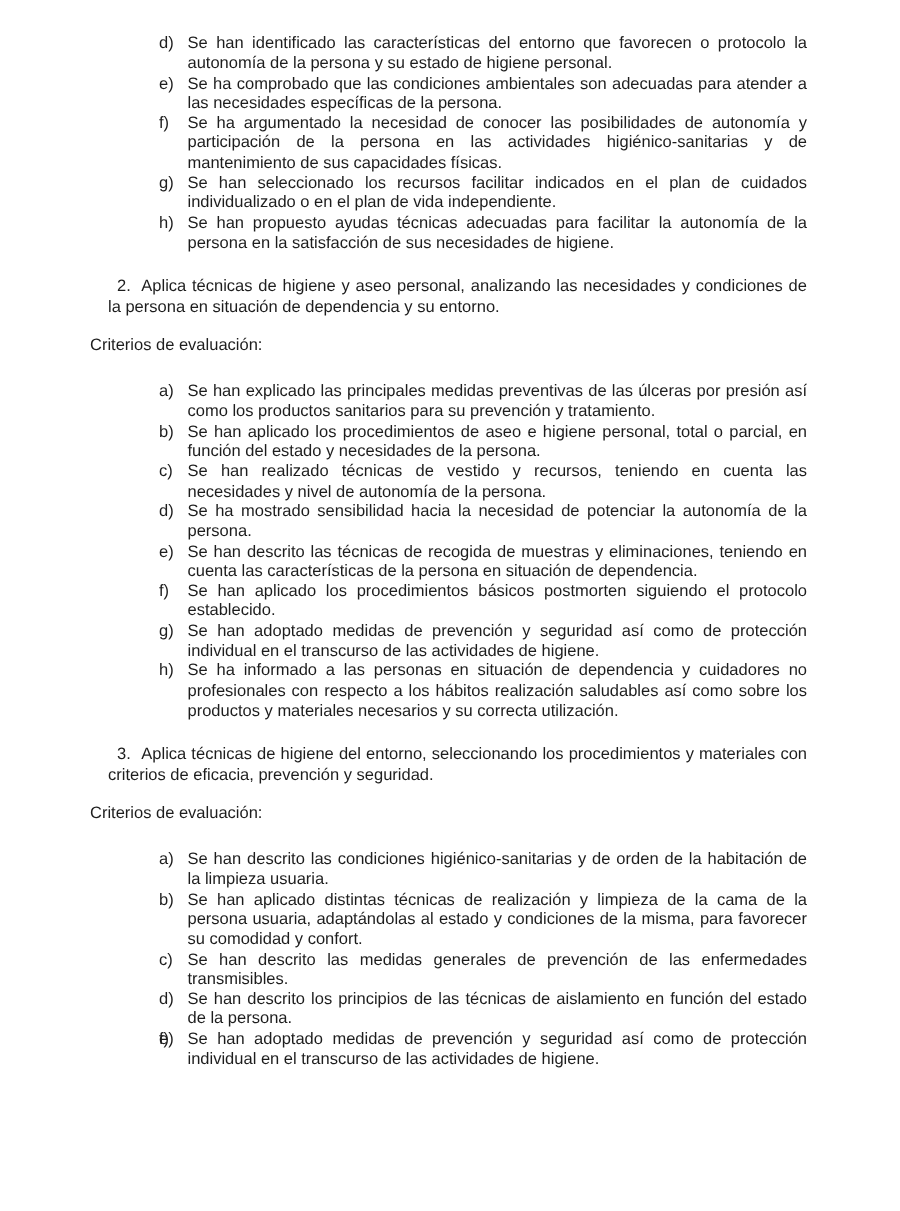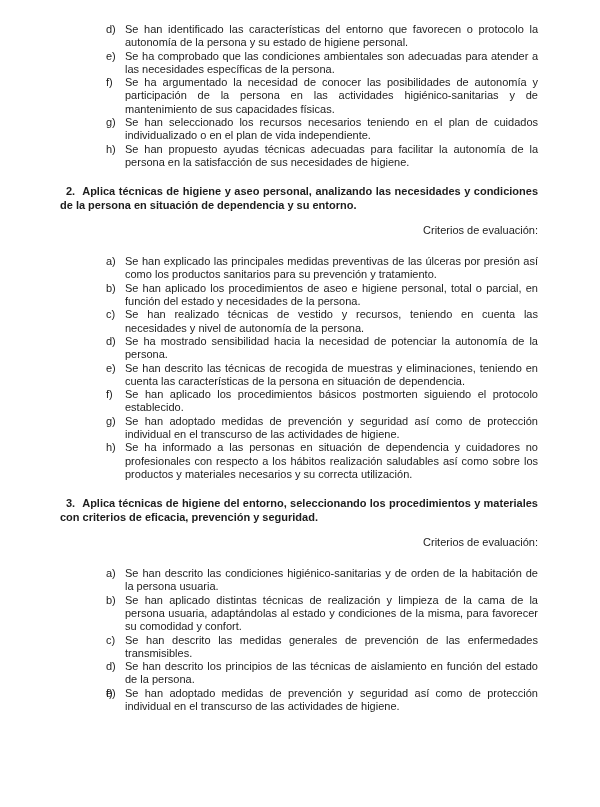--- a/index.html
+++ b/index.html
@@ -36,32 +36,31 @@
     padding-left: 65px;
     text-align: justify;
   }
   .criteria-label {
     position: absolute;
     left: 46px;
     top: 0;
   }
   
   .section-para {
-    margin: 16px 0 0 0;
+    margin: 16px 0 0 12px;
     text-indent: 6px;
     text-align: justify;
-    font-weight: bold;
   }
   .section-num {
     padding-right: 7px;
   }
   
   .criteria-heading {
     margin: 12px 0 0 0;
-    text-align: right;
+    text-align: left;
   }
 </style>
 </head>
 <body>
 
 <div class="page">
   <div class="content">
 
     <div class="criteria-list first">
       <div class="criteria-item">
@@ -71,21 +70,21 @@
       <div class="criteria-item">
         <span class="criteria-label">e)</span>
         <span class="criteria-text">Se ha comprobado que las condiciones ambientales son adecuadas para atender a las necesidades específicas de la persona.</span>
       </div>
       <div class="criteria-item">
         <span class="criteria-label">f)</span>
         <span class="criteria-text">Se ha argumentado la necesidad de conocer las posibilidades de autonomía y participación de la persona en las actividades higiénico-sanitarias y de mantenimiento de sus capacidades físicas.</span>
       </div>
       <div class="criteria-item">
         <span class="criteria-label">g)</span>
-        <span class="criteria-text">Se han seleccionado los recursos necesarios teniendo en el plan de cuidados individualizado o en el plan de vida independiente.</span>
+        <span class="criteria-text">Se han seleccionado los recursos facilitar indicados en el plan de cuidados individualizado o en el plan de vida independiente.</span>
       </div>
       <div class="criteria-item">
         <span class="criteria-label">h)</span>
         <span class="criteria-text">Se han propuesto ayudas técnicas adecuadas para facilitar la autonomía de la persona en la satisfacción de sus necesidades de higiene.</span>
       </div>
     </div>
 
     <p class="section-para"><span class="section-num">2.</span><span class="section-intro-text">Aplica técnicas de higiene y aseo personal, analizando las necesidades y condiciones de la persona en situación de dependencia y su entorno.</span></p>
 
     <p class="criteria-heading">Criterios de evaluación:</p>
@@ -125,21 +124,21 @@
       </div>
     </div>
 
     <p class="section-para"><span class="section-num">3.</span><span class="section-intro-text">Aplica técnicas de higiene del entorno, seleccionando los procedimientos y materiales con criterios de eficacia, prevención y seguridad.</span></p>
 
     <p class="criteria-heading">Criterios de evaluación:</p>
 
     <div class="criteria-list">
       <div class="criteria-item">
         <span class="criteria-label">a)</span>
-        <span class="criteria-text">Se han descrito las condiciones higiénico-sanitarias y de orden de la habitación de la persona usuaria.</span>
+        <span class="criteria-text">Se han descrito las condiciones higiénico-sanitarias y de orden de la habitación de la limpieza usuaria.</span>
       </div>
       <div class="criteria-item">
         <span class="criteria-label">b)</span>
         <span class="criteria-text">Se han aplicado distintas técnicas de realización y limpieza de la cama de la persona usuaria, adaptándolas al estado y condiciones de la misma, para favorecer su comodidad y confort.</span>
       </div>
       <div class="criteria-item">
         <span class="criteria-label">c)</span>
         <span class="criteria-text">Se han descrito las medidas generales de prevención de las enfermedades transmisibles.</span>
       </div>
       <div class="criteria-item">

